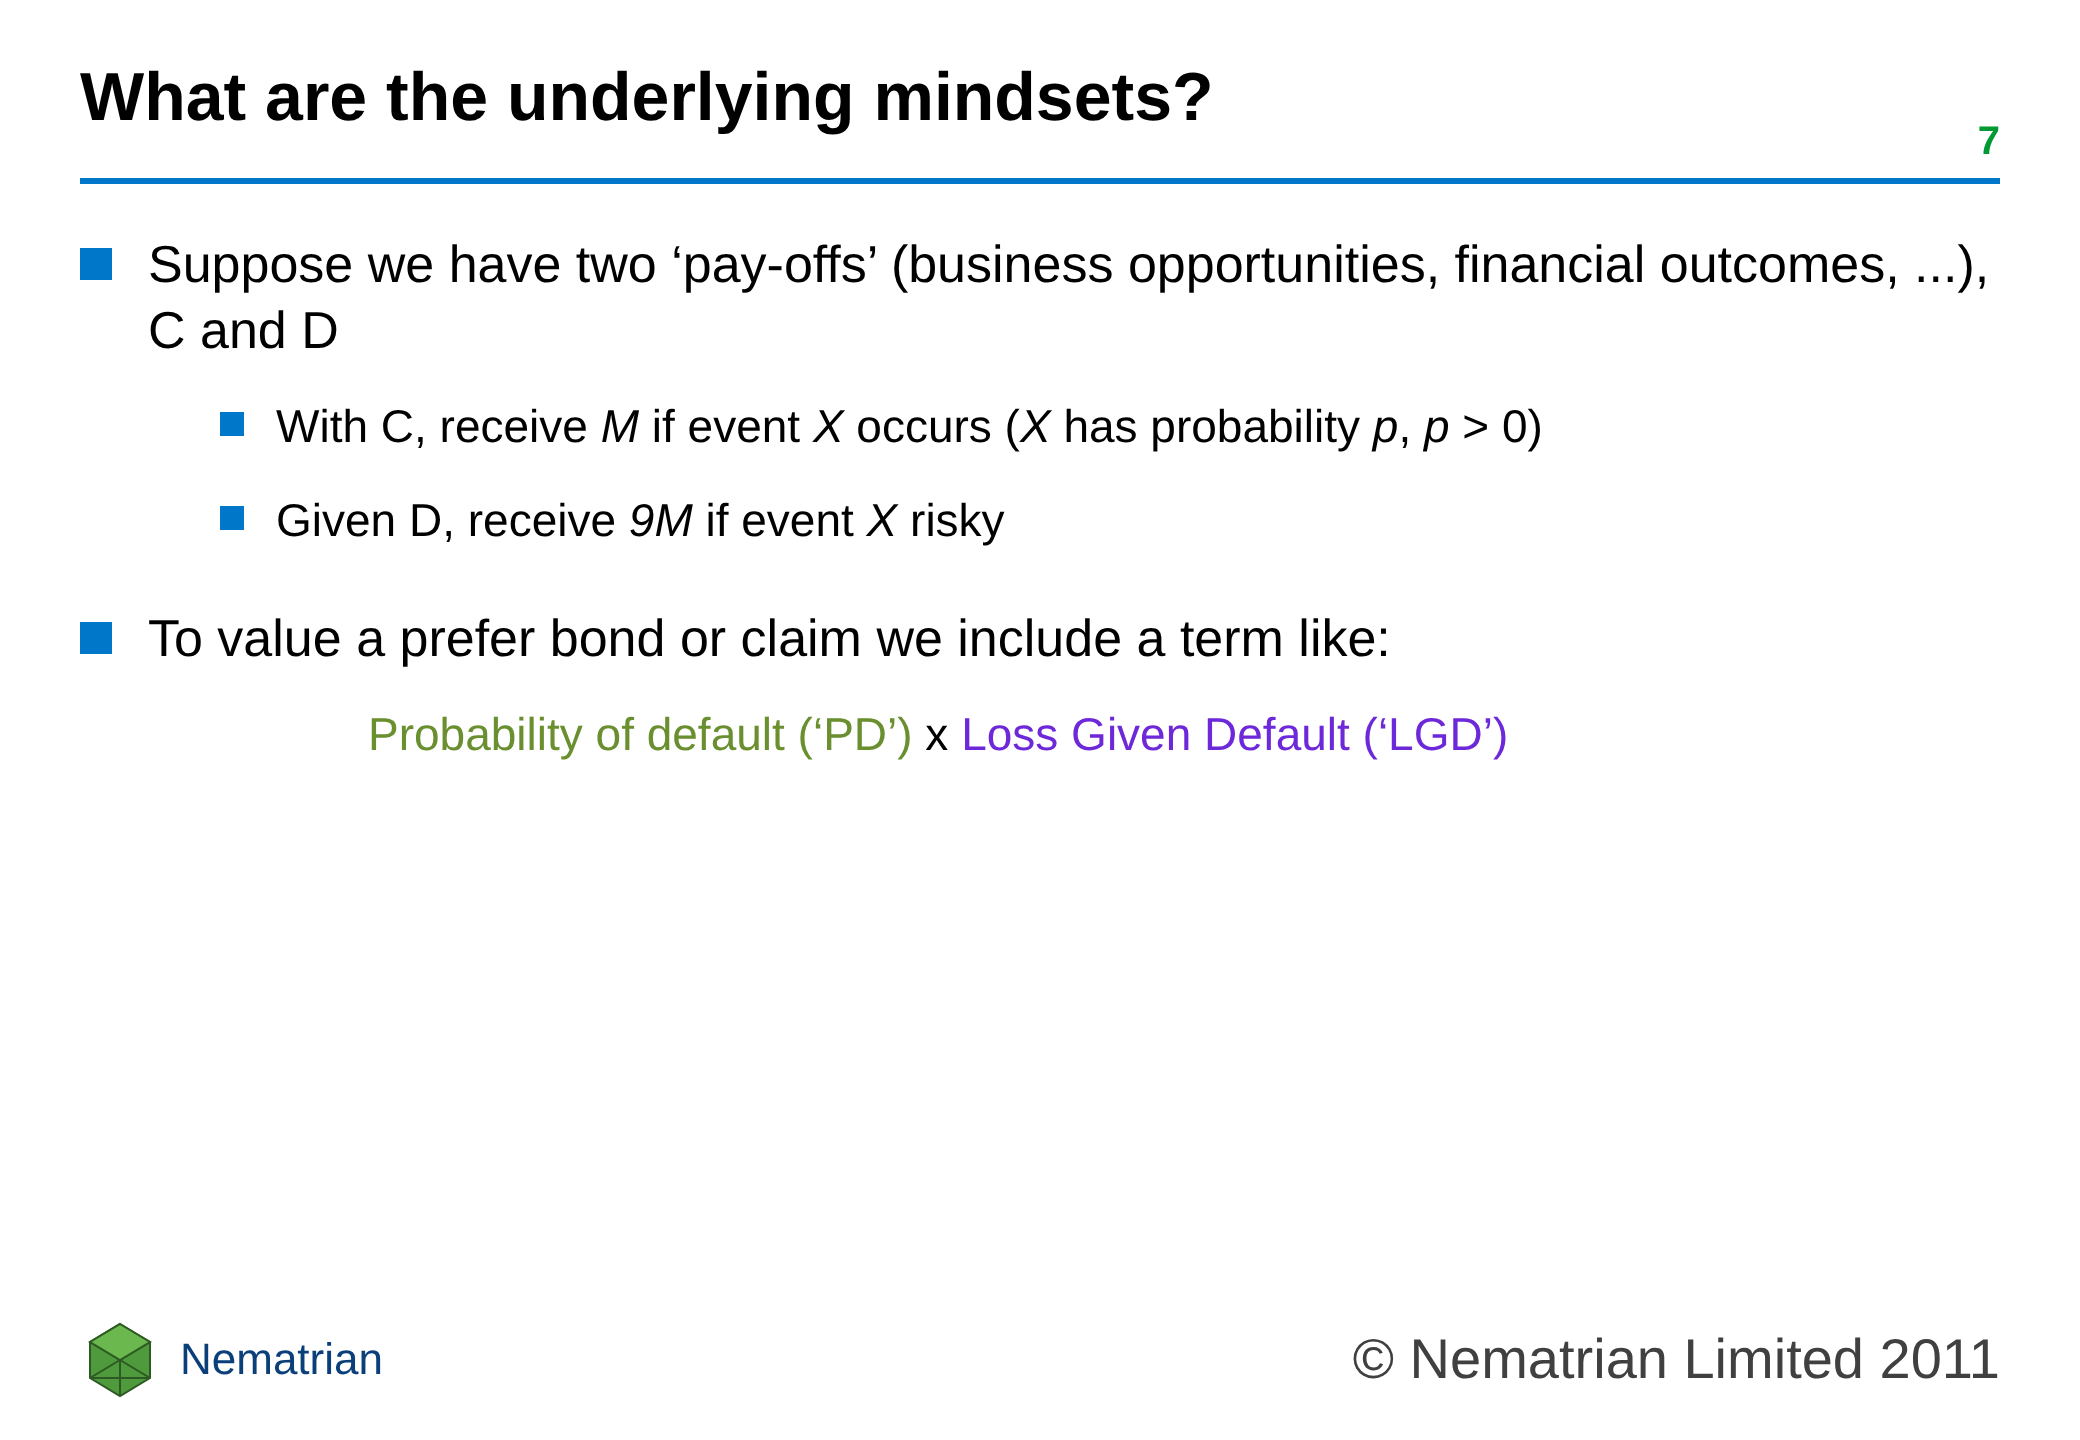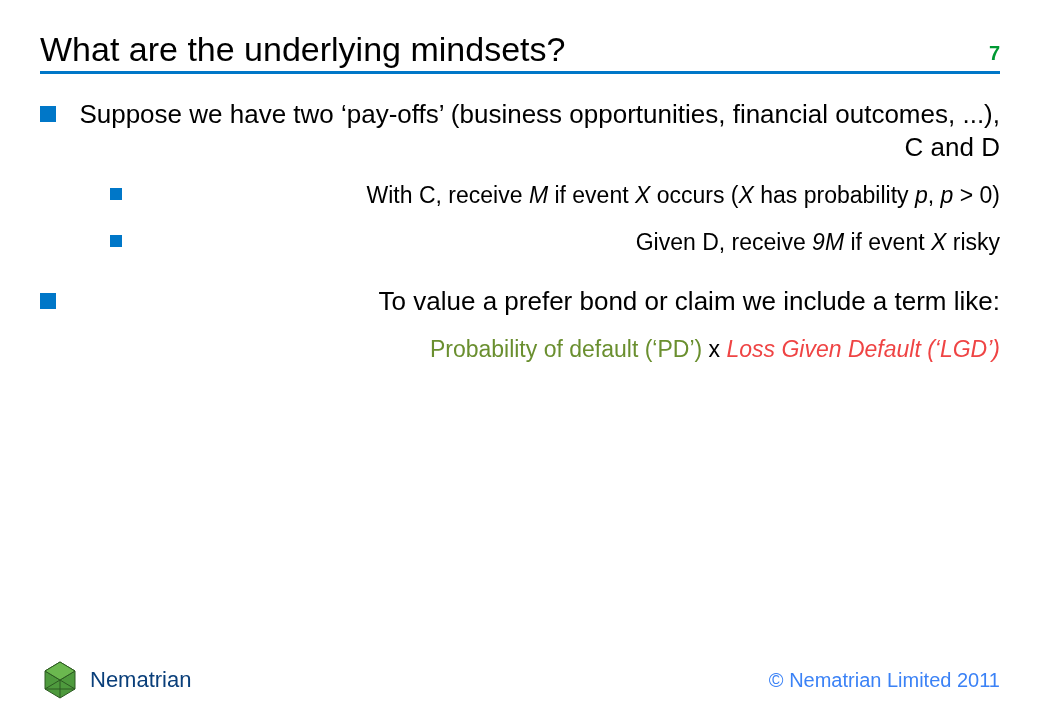--- a/index.html
+++ b/index.html
@@ -20,45 +20,44 @@
     padding: 30px 40px 0 40px;
     position: relative;
   }
   .header-row {
     display: flex;
     align-items: flex-end;
     justify-content: space-between;
   }
   .title {
     font-size: 34px;
-    font-weight: normal;
+    font-weight: bold;
     color: #000000;
     margin: 0;
-    padding-bottom: 2px;
+    padding-bottom: 20px;
   }
   .page-number {
     font-size: 20px;
     font-weight: bold;
     color: #009933;
     padding-bottom: 6px;
   }
   .rule {
     border: none;
     border-top: 3px solid #0077c8;
     margin: 0 0 24px 0;
   }
   .body {
     font-size: 26px;
     line-height: 1.25;
   }
   ul.top {
     list-style: none;
     margin: 0;
     padding: 0;
-    text-align: right;
   }
   ul.top > li {
     position: relative;
     padding-left: 34px;
     margin-bottom: 28px;
   }
   ul.top > li::before {
     content: "";
     position: absolute;
     left: 0;
@@ -85,21 +84,21 @@
     top: 7px;
     width: 12px;
     height: 12px;
     background: #0077c8;
   }
   .formula-line {
     margin: 18px 0 0 70px;
     font-size: 23px;
   }
   .green-text { color: #6a8f2f; margin-left: 40px; }
-  .purple-text { color: #ef4444; font-style: italic; }
+  .purple-text { color: #6d28d9; }
   .black-text { color: #000000; }
   em.var { font-style: italic; }
   .footer {
     position: absolute;
     left: 0;
     right: 0;
     bottom: 20px;
     padding: 0 40px;
     display: flex;
     align-items: center;
@@ -109,22 +108,22 @@
     display: flex;
     align-items: center;
     gap: 10px;
     justify-content: center;
   }
   .brand-name {
     font-size: 22px;
     color: #0a3f7a;
   }
   .copyright {
-    font-size: 20px;
-    color: #3b82f6;
+    font-size: 28px;
+    color: #404040;
   }
   .logo svg {
     display: block;
   }
 </style>
 </head>
 <body>
 
 <div class="slide">
 

